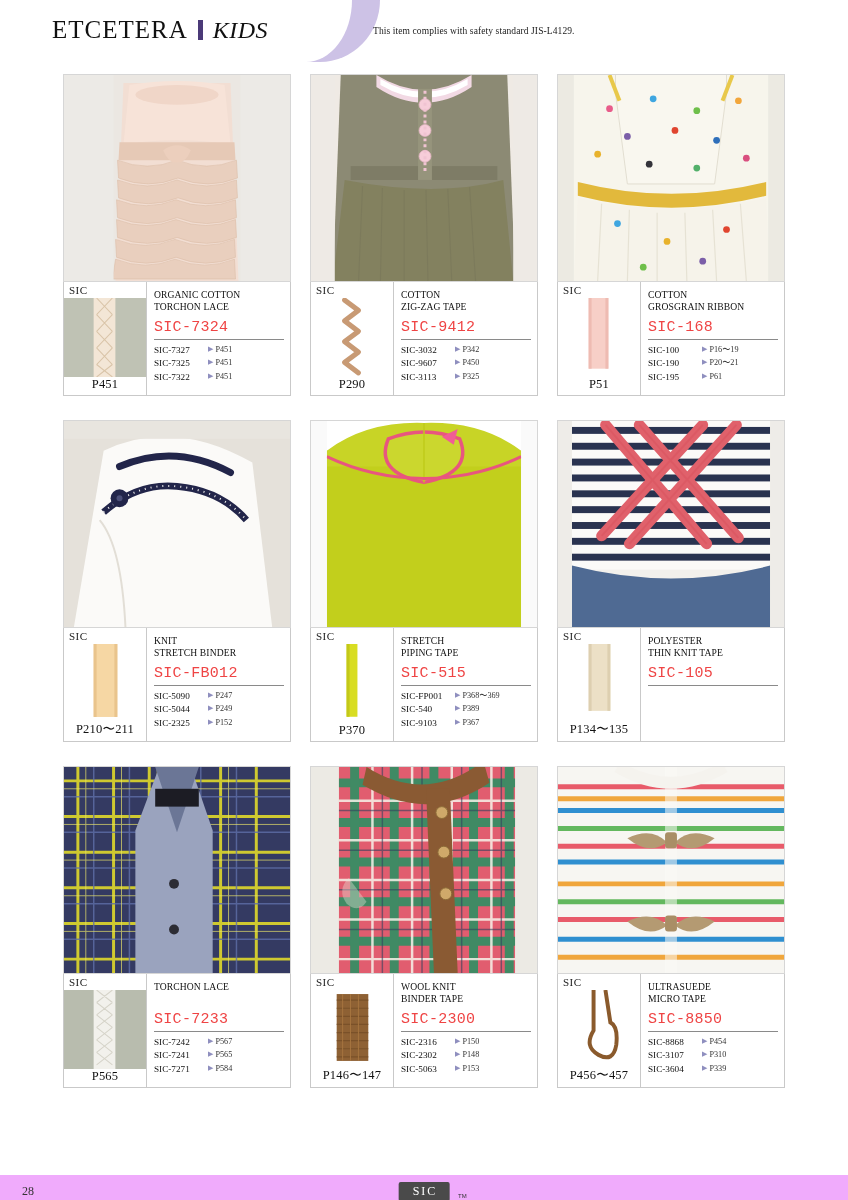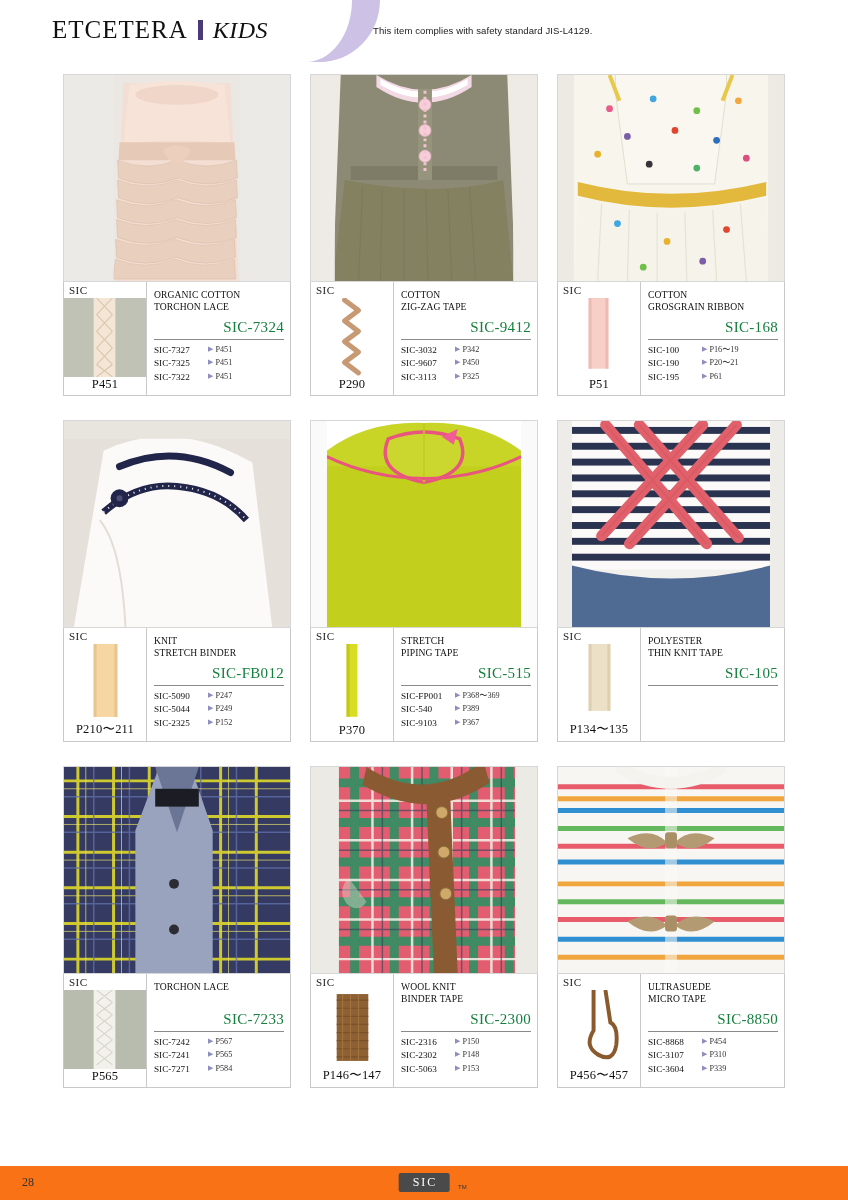--- a/index.html
+++ b/index.html
@@ -53,20 +53,21 @@
     font-size: 24px;
     letter-spacing: 0.5px;
   }
   .safety {
     position: absolute;
     left: 373px; top: 24px;
     font-size: 9.5px;
     color: #1a1a1a;
     line-height: 1.55;
     letter-spacing: 0.1px;
+    font-family: Liberation Serif, serif;
   }
   .safety .ln2 { font-size: 9px; }
 
   
   .grid {
     position: absolute;
     left: 0; top: 74px;
     width: 848px;
   }
   .row {
@@ -132,24 +133,24 @@
   }
   .mat-name {
     font-family: "Liberation Serif", serif;
     font-size: 9.6px;
     line-height: 1.25;
     color: #111;
     letter-spacing: 0.1px;
     min-height: 24px;
   }
   .code {
-    font-family: Liberation Serif, serif;
+    font-family: Liberation Mono, monospace;
     font-size: 15px;
-    text-align: right;
-    color: #15803d;
+    text-align: left;
+    color: #ef4444;
     border-bottom: 1px solid #8a8a8a;
     padding: 4px 0 3px 0;
     margin: 2px 0 4px 0;
     letter-spacing: 0.3px;
   }
   .sub-list { font-size: 8.2px; color: #111; }
   .sub {
     display: flex;
     align-items: flex-start;
     line-height: 1.45;
@@ -169,22 +170,22 @@
   .sub .p {
     font-family: "Liberation Serif", serif;
     font-size: 8.2px;
     color: #333;
   }
 
   
   .footer {
     position: absolute;
     left: 0; bottom: 0;
-    width: 848px; height: 34px;
-    background: #f97316;
+    width: 848px; height: 25px;
+    background: #f0abfc;
   }
   .pagenum {
     position: absolute;
     left: 22px; top: 9px;
     font-family: "Liberation Serif", serif;
     font-size: 12px;
     color: #333;
   }
   .logo {
     position: absolute;

